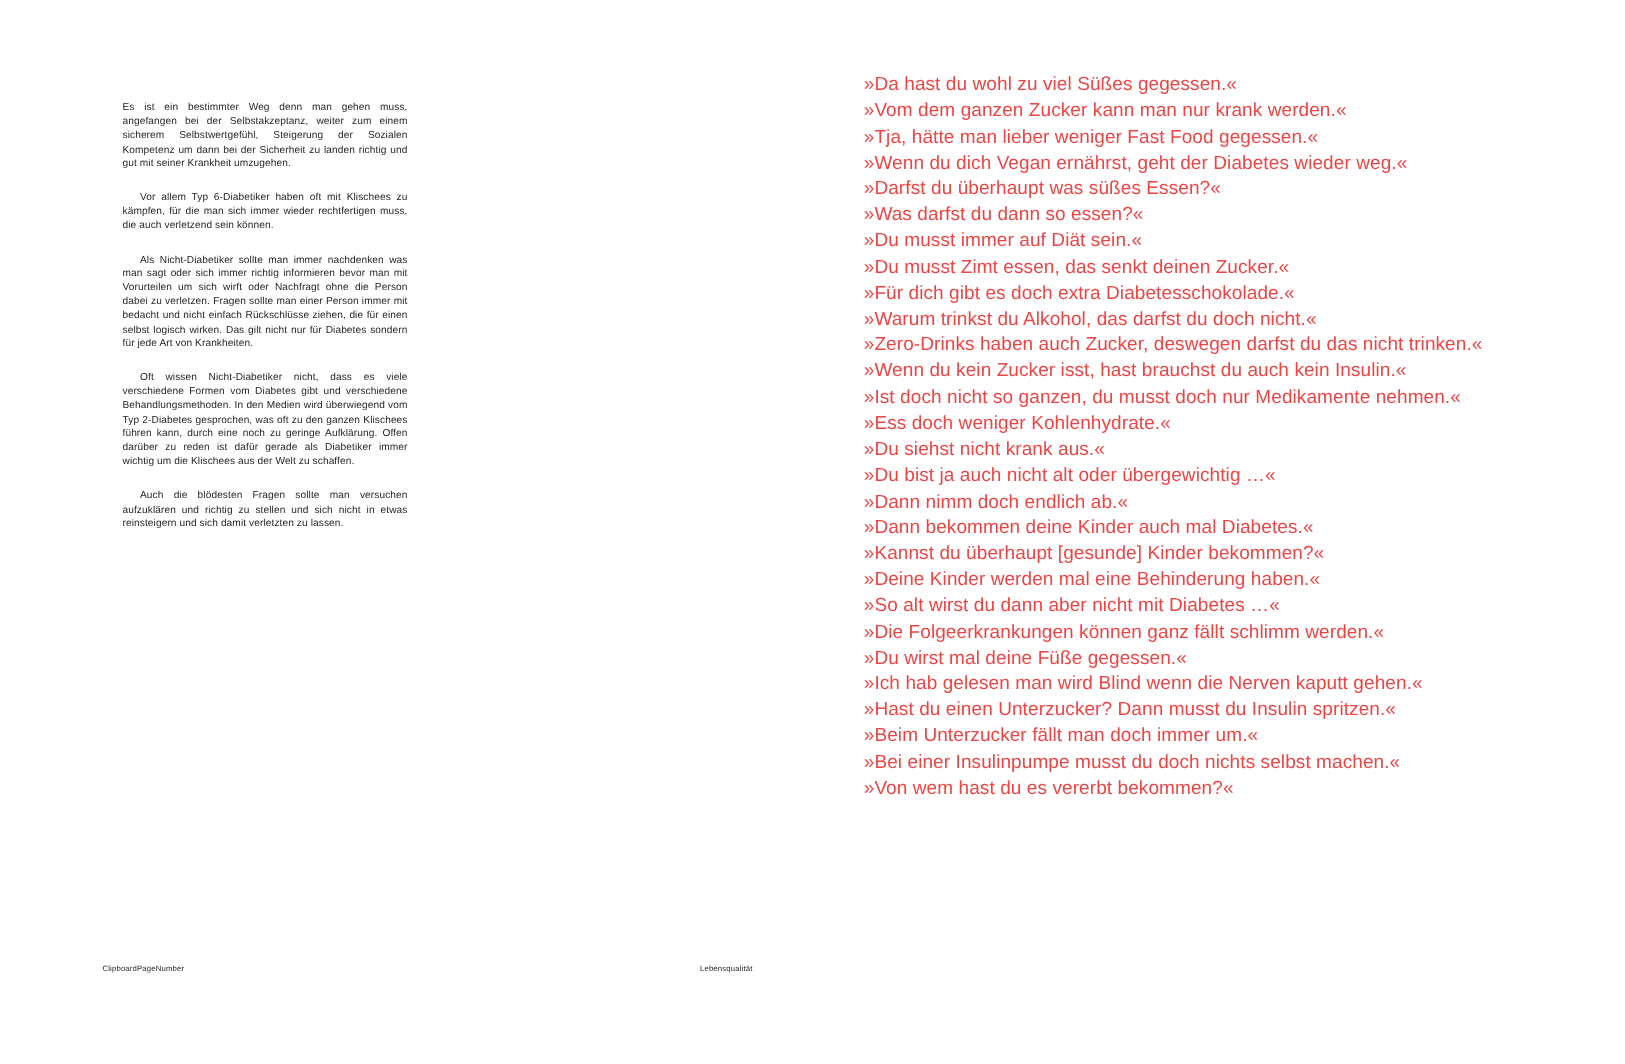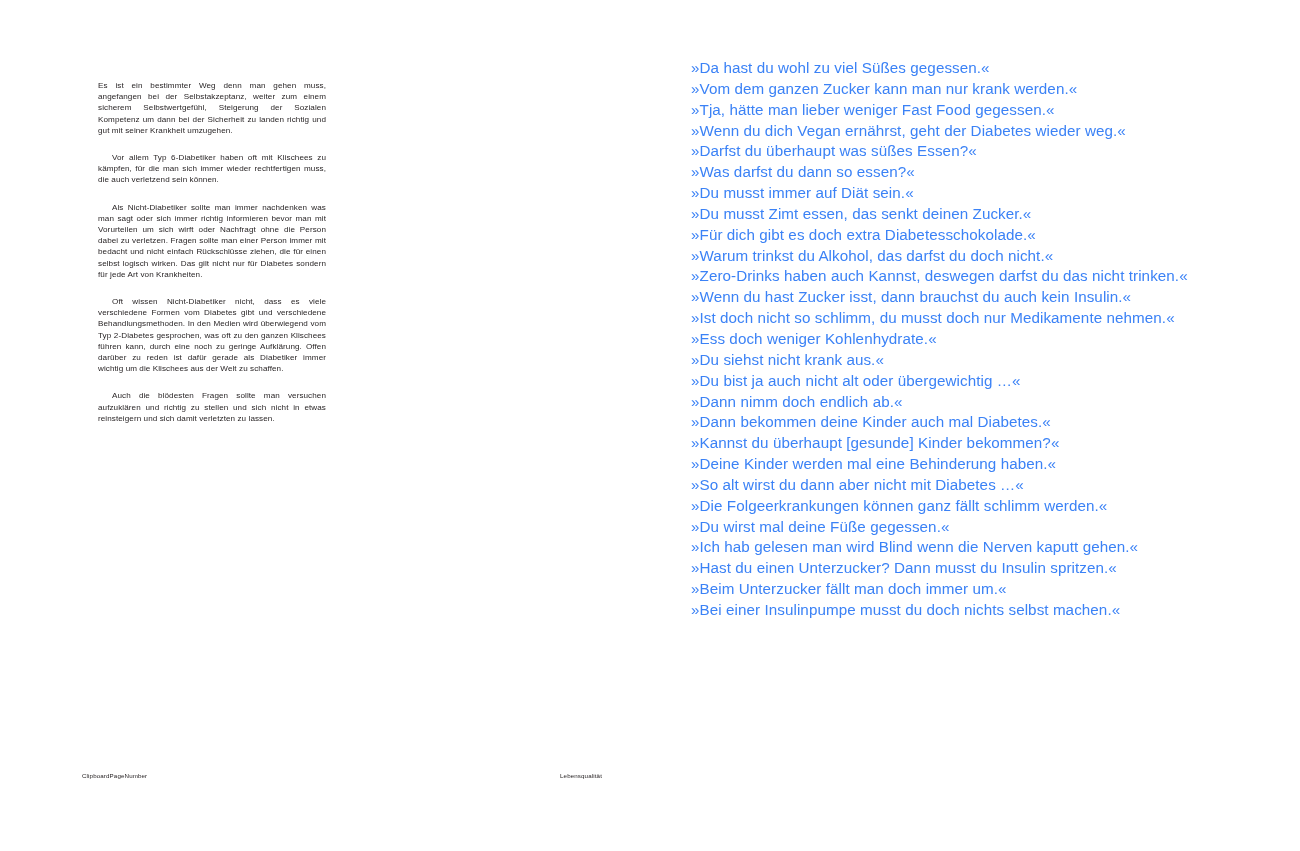--- a/index.html
+++ b/index.html
@@ -59,21 +59,21 @@
     left: 41px;      
     top: 58px;
     width: 580px;
     margin: 0;
     padding: 0;
     list-style: none;
   }
   .quote-list li {
     font-size: 15.2px;
     line-height: 20.85px;
-    color: #3b82f6;
+    color: #ef4444;
     white-space: nowrap;
     letter-spacing: 0.005em;
   }
 
   
   .footer-left-outer,
   .footer-left-inner,
   .footer-right-inner,
   .footer-right-outer {
     position: absolute;
@@ -108,34 +108,35 @@
       <li>»Da hast du wohl zu viel Süßes gegessen.«</li>
       <li>»Vom dem ganzen Zucker kann man nur krank werden.«</li>
       <li>»Tja, hätte man lieber weniger Fast Food gegessen.«</li>
       <li>»Wenn du dich Vegan ernährst, geht der Diabetes wieder weg.«</li>
       <li>»Darfst du überhaupt was süßes Essen?«</li>
       <li>»Was darfst du dann so essen?«</li>
       <li>»Du musst immer auf Diät sein.«</li>
       <li>»Du musst Zimt essen, das senkt deinen Zucker.«</li>
       <li>»Für dich gibt es doch extra Diabetesschokolade.«</li>
       <li>»Warum trinkst du Alkohol, das darfst du doch nicht.«</li>
-      <li>»Zero-Drinks haben auch Kannst, deswegen darfst du das nicht trinken.«</li>
-      <li>»Wenn du hast Zucker isst, dann brauchst du auch kein Insulin.«</li>
-      <li>»Ist doch nicht so schlimm, du musst doch nur Medikamente nehmen.«</li>
+      <li>»Zero-Drinks haben auch Zucker, deswegen darfst du das nicht trinken.«</li>
+      <li>»Wenn du kein Zucker isst, hast brauchst du auch kein Insulin.«</li>
+      <li>»Ist doch nicht so ganzen, du musst doch nur Medikamente nehmen.«</li>
       <li>»Ess doch weniger Kohlenhydrate.«</li>
       <li>»Du siehst nicht krank aus.«</li>
       <li>»Du bist ja auch nicht alt oder übergewichtig …«</li>
       <li>»Dann nimm doch endlich ab.«</li>
       <li>»Dann bekommen deine Kinder auch mal Diabetes.«</li>
       <li>»Kannst du überhaupt [gesunde] Kinder bekommen?«</li>
       <li>»Deine Kinder werden mal eine Behinderung haben.«</li>
       <li>»So alt wirst du dann aber nicht mit Diabetes …«</li>
       <li>»Die Folgeerkrankungen können ganz fällt schlimm werden.«</li>
       <li>»Du wirst mal deine Füße gegessen.«</li>
       <li>»Ich hab gelesen man wird Blind wenn die Nerven kaputt gehen.«</li>
       <li>»Hast du einen Unterzucker? Dann musst du Insulin spritzen.«</li>
       <li>»Beim Unterzucker fällt man doch immer um.«</li>
       <li>»Bei einer Insulinpumpe musst du doch nichts selbst machen.«</li>
+      <li>»Von wem hast du es vererbt bekommen?«</li>
     </ul>
 
   </div>
 
 </div>
 
 </body></html>

